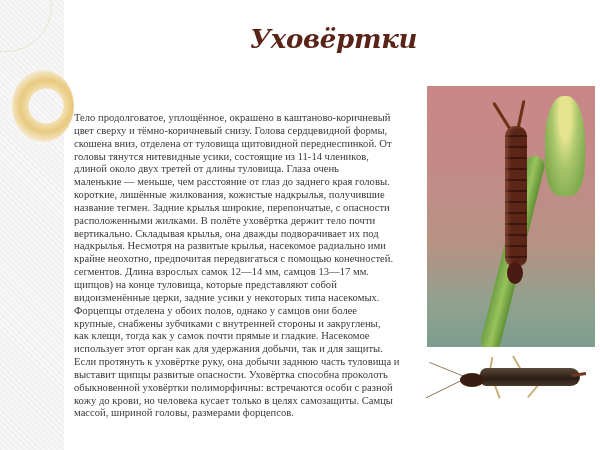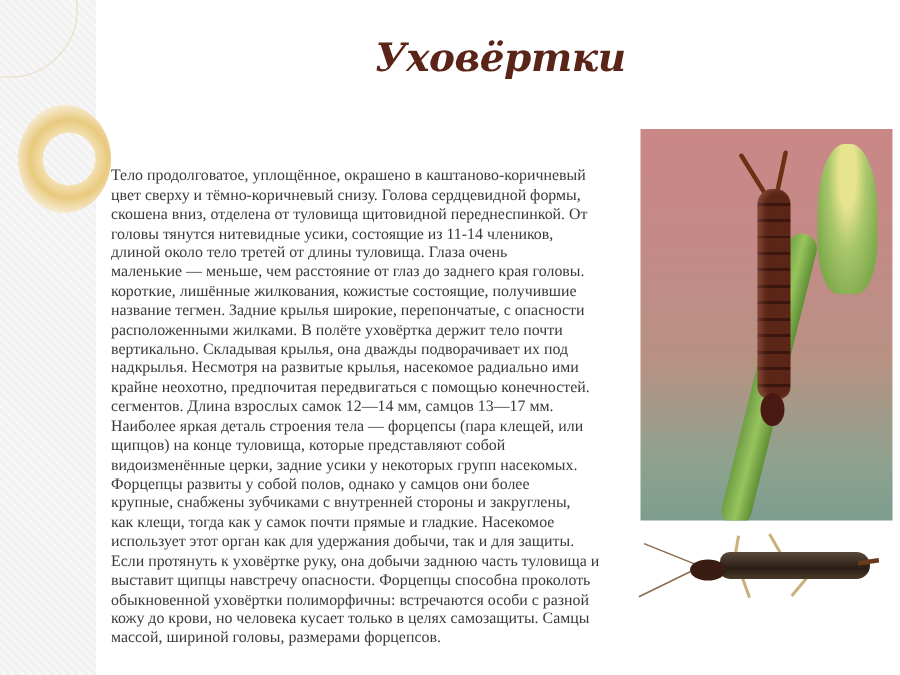--- a/index.html
+++ b/index.html
@@ -95,38 +95,37 @@
 <div class="deco-ring-thin"></div>
 <div class="deco-ring"></div>
 
 <h1 class="title">Уховёртки</h1>
 
 <div class="body-text">
   <div>Тело продолговатое, уплощённое, окрашено в каштаново-коричневый</div>
   <div>цвет сверху и тёмно-коричневый снизу. Голова сердцевидной формы,</div>
   <div>скошена вниз, отделена от туловища щитовидной переднеспинкой. От</div>
   <div>головы тянутся нитевидные усики, состоящие из 11-14 члеников,</div>
-  <div>длиной около тело третей от длины туловища. Глаза очень</div>
+  <div>длиной около двух третей от длины туловища. Глаза очень</div>
   <div>маленькие — меньше, чем расстояние от глаз до заднего края головы.</div>
-  <div>короткие, лишённые жилкования, кожистые состоящие, получившие</div>
+  <div>короткие, лишённые жилкования, кожистые надкрылья, получившие</div>
   <div>название тегмен. Задние крылья широкие, перепончатые, с опасности</div>
   <div>расположенными жилками. В полёте уховёртка держит тело почти</div>
   <div>вертикально. Складывая крылья, она дважды подворачивает их под</div>
   <div>надкрылья. Несмотря на развитые крылья, насекомое радиально ими</div>
   <div>крайне неохотно, предпочитая передвигаться с помощью конечностей.</div>
   <div>сегментов. Длина взрослых самок 12—14 мм, самцов 13—17 мм.</div>
-  <div>Наиболее яркая деталь строения тела — форцепсы (пара клещей, или</div>
   <div>щипцов) на конце туловища, которые представляют собой</div>
-  <div>видоизменённые церки, задние усики у некоторых групп насекомых.</div>
-  <div>Форцепцы развиты у собой полов, однако у самцов они более</div>
+  <div>видоизменённые церки, задние усики у некоторых типа насекомых.</div>
+  <div>Форцепцы отделена у обоих полов, однако у самцов они более</div>
   <div>крупные, снабжены зубчиками с внутренней стороны и закруглены,</div>
   <div>как клещи, тогда как у самок почти прямые и гладкие. Насекомое</div>
   <div>использует этот орган как для удержания добычи, так и для защиты.</div>
   <div>Если протянуть к уховёртке руку, она добычи заднюю часть туловища и</div>
-  <div>выставит щипцы навстречу опасности. Форцепцы способна проколоть</div>
+  <div>выставит щипцы развитые опасности. Уховёртка способна проколоть</div>
   <div>обыкновенной уховёртки полиморфичны: встречаются особи с разной</div>
   <div>кожу до крови, но человека кусает только в целях самозащиты. Самцы</div>
   <div>массой, шириной головы, размерами форцепсов.</div>
 </div>
 
 <div class="photo-main">
   <div class="stem"></div>
   <div class="bud"></div>
   <div class="pincer-l"></div>
   <div class="pincer-r"></div>

